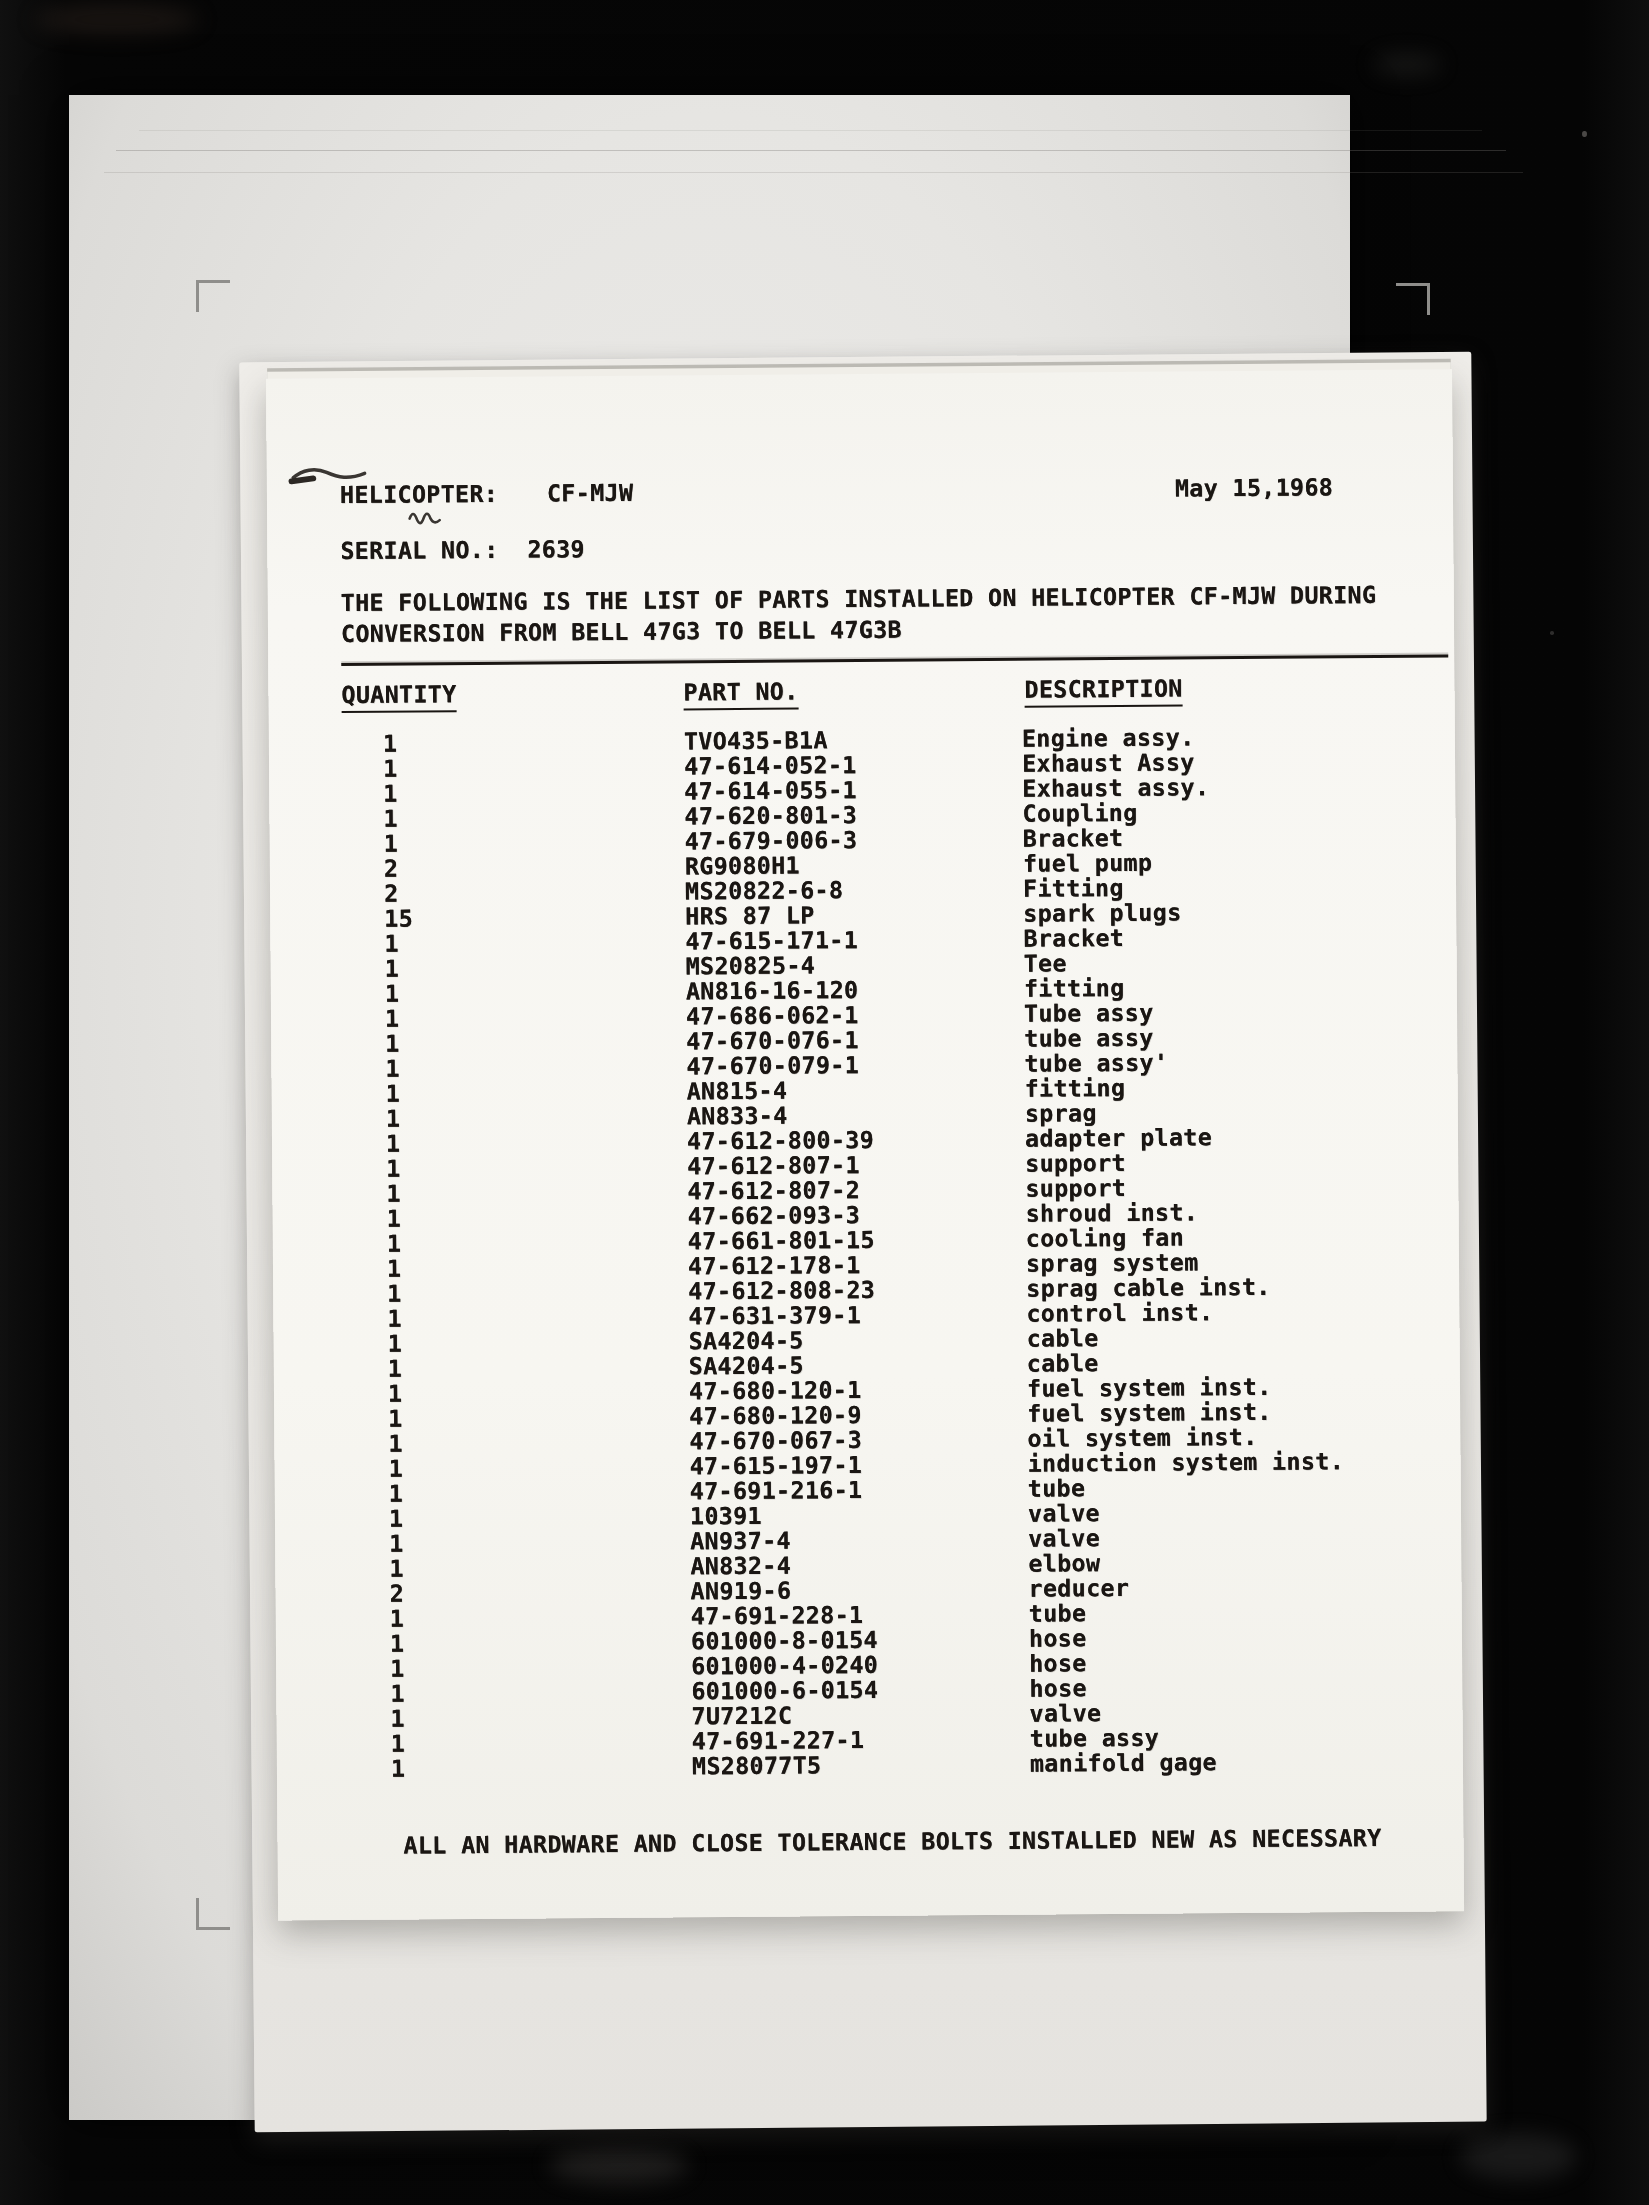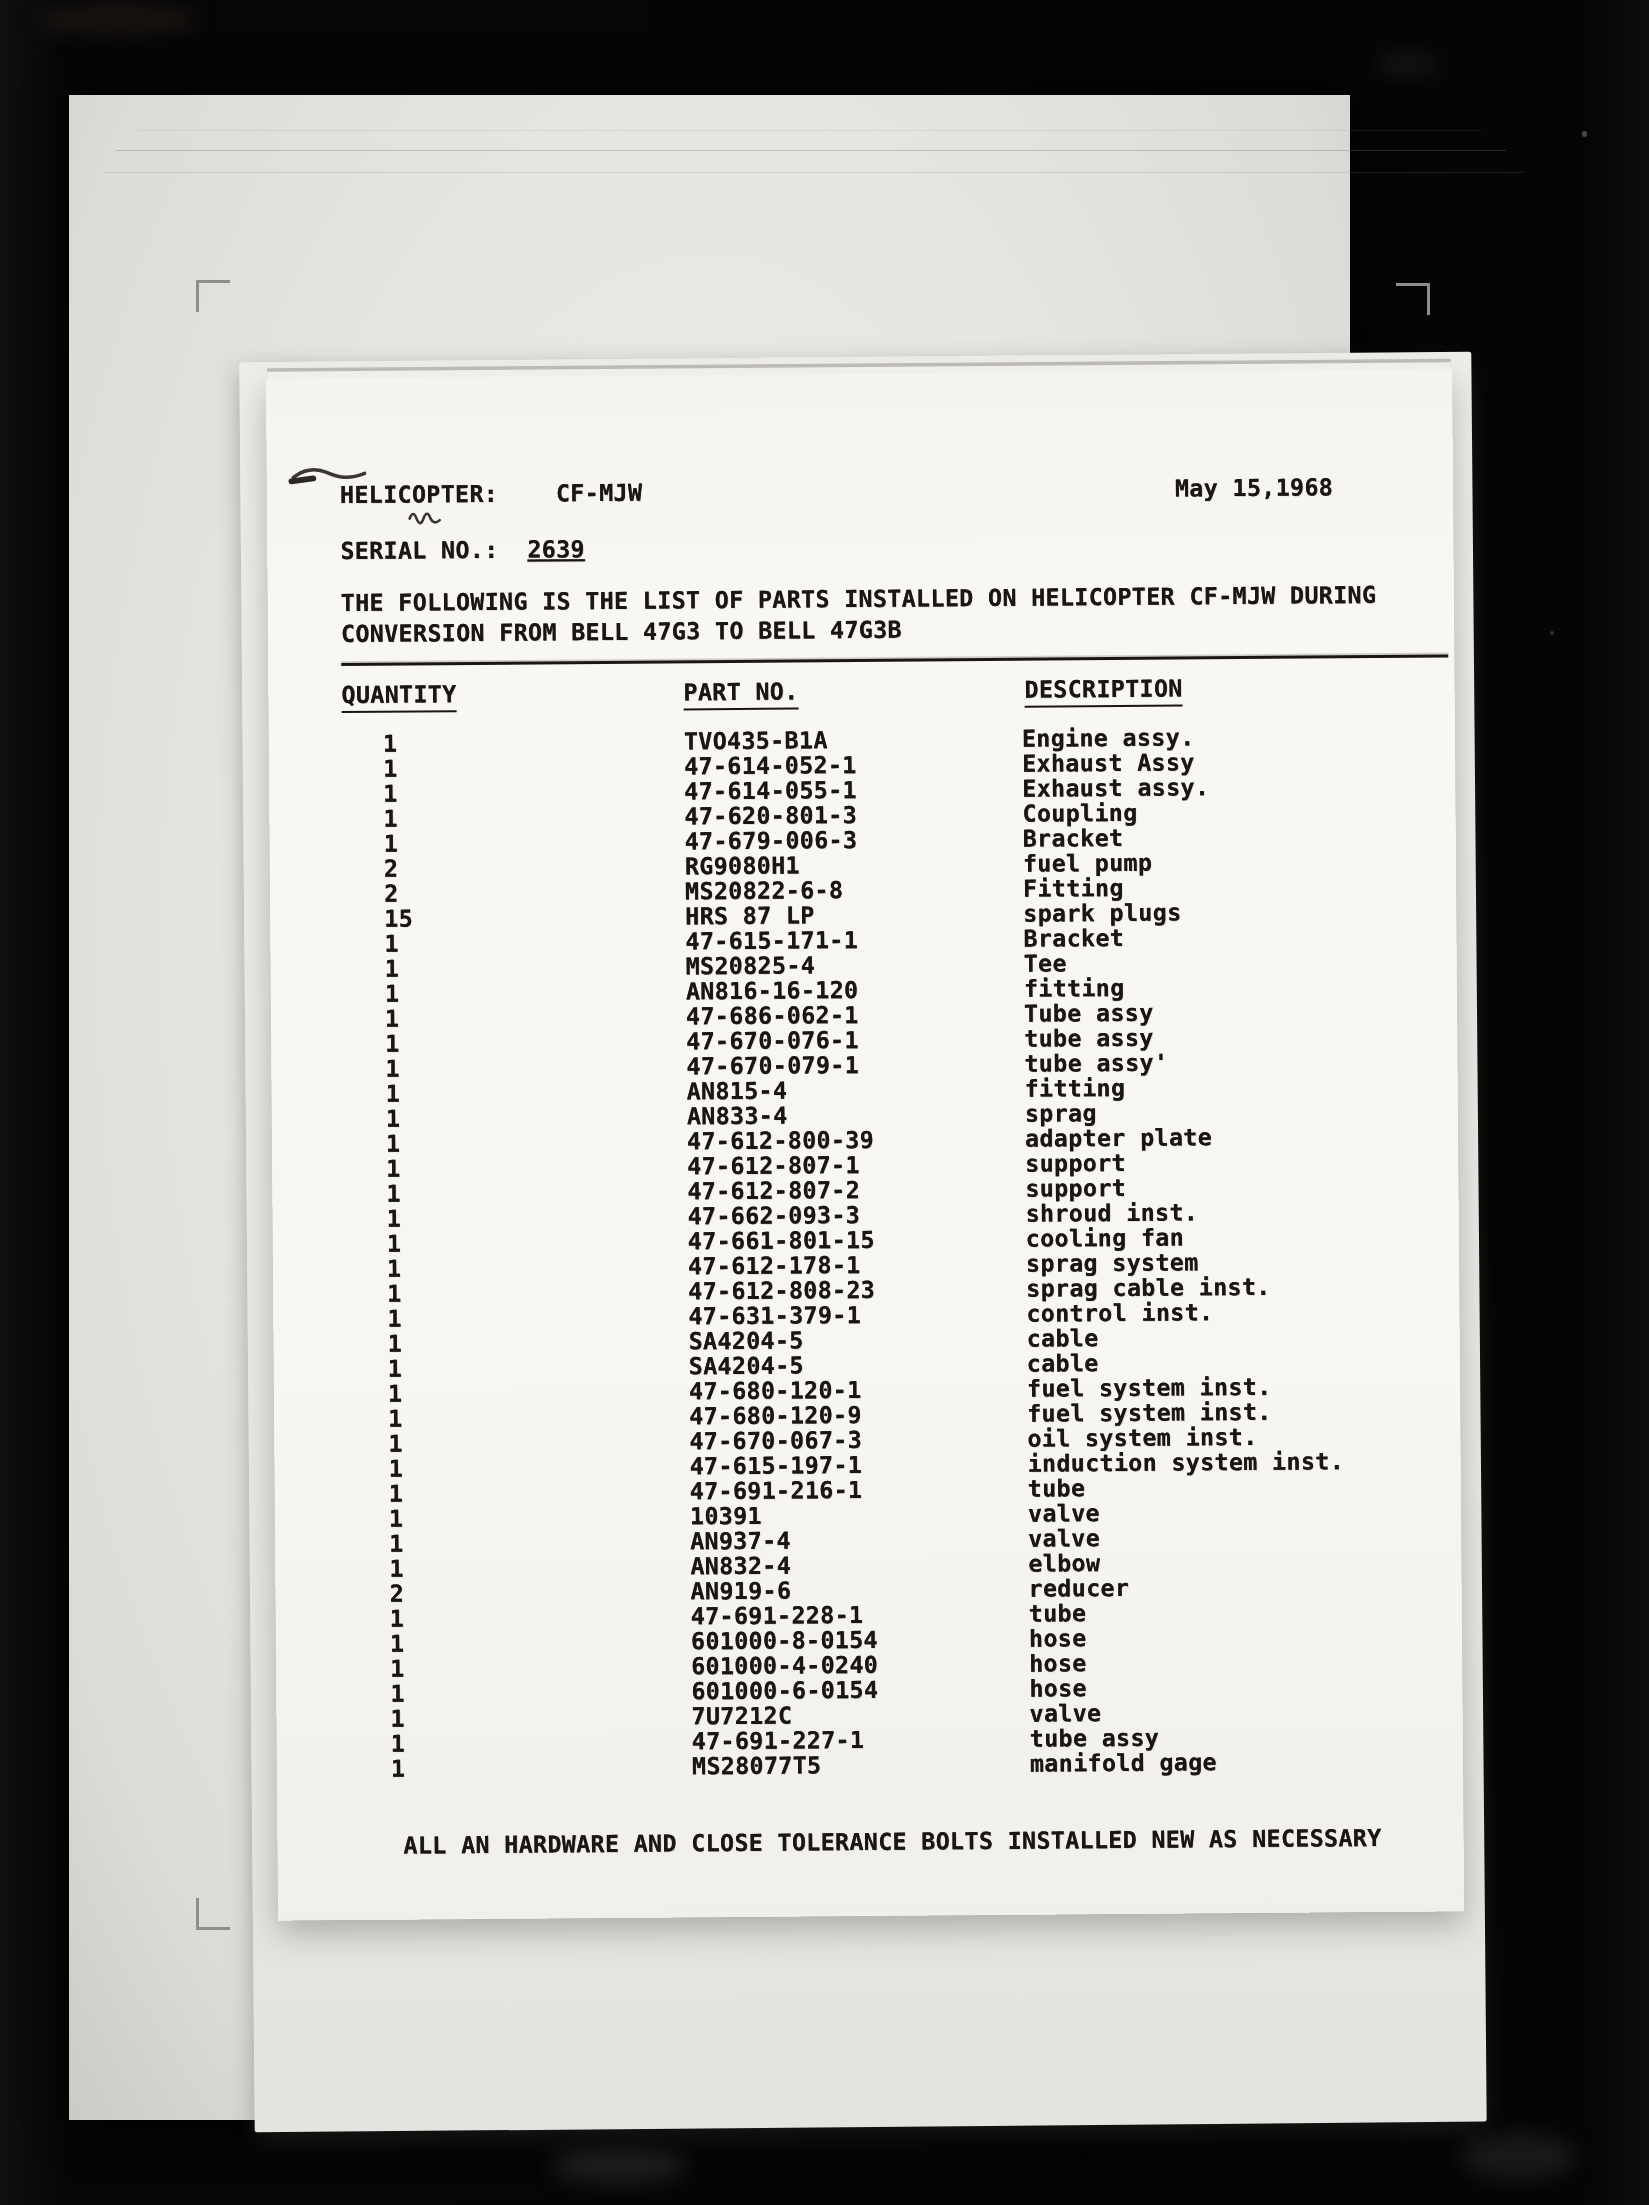--- a/index.html
+++ b/index.html
@@ -59,24 +59,24 @@
       0 13px 32px rgba(70,68,64,0.35);
   }
 
   
   .t {
     position:absolute; font-size:23.4px; font-weight:700; color:#1a1613;
     white-space:pre; letter-spacing:0.3px;
     text-shadow:0 0 0.6px rgba(26,22,19,0.75), 0.6px 0.6px 0 rgba(26,22,19,0.18);
   }
   .heli-label { left:73px;  top:103px; }
-  .heli-value { left:289px;  top:103px; }
+  .heli-value { left:280px;  top:103px; }
   .date       { left:908px; top:103px; }
   .ser-label  { left:73px;  top:159px; }
-  .ser-value  { left:260px;  top:159px;text-decoration:underline; }
+  .ser-value  { left:260px;  top:159px; }
   .intro1     { left:73px;  top:211px; }
   .intro2     { left:73px;  top:242px; }
   .rule {
     position:absolute; left:73px; top:285px; width:1107px; height:2.9px;
     background:#1a1613; box-shadow:0 -1.8px 0 rgba(26,22,19,0.18);
   }
   .ul { border-bottom:2.9px solid #1a1613; padding-bottom:2.3px; }
   .head-qty  { left:73px;  top:303px; }
   .head-part { left:415px;  top:303px; }
   .head-desc { left:756px; top:303px; }

